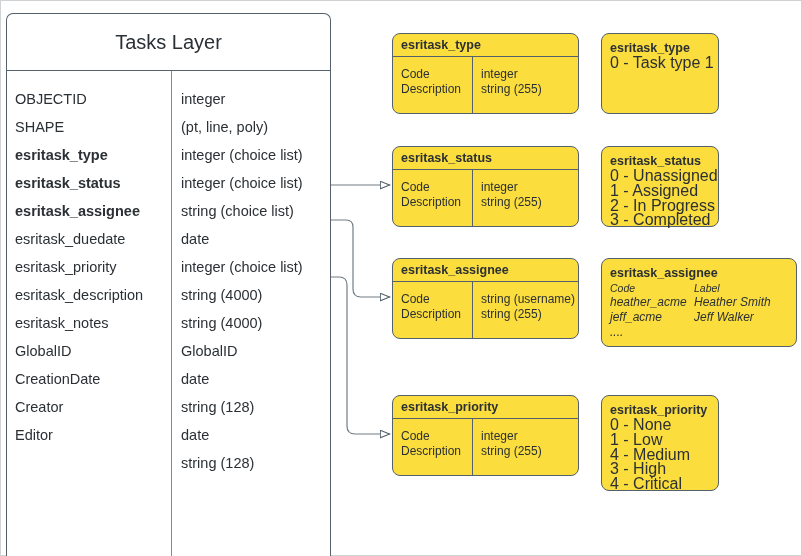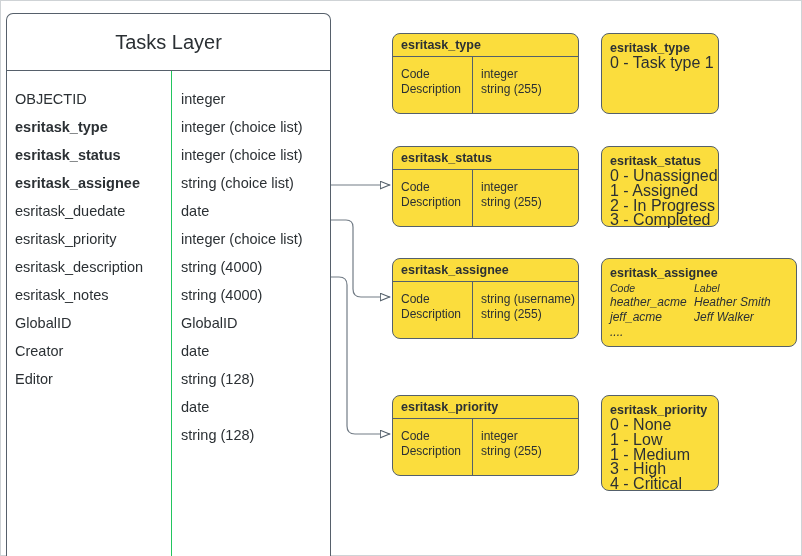--- a/index.html
+++ b/index.html
@@ -161,33 +161,36 @@
     <path d="M330,219 L345,219 Q352,219 352,226 L352,288 Q352,296 360,296 L389,296" fill="none" stroke="#727c86" stroke-width="1.2" marker-end="url(#arrowhead)"></path>
 
     <path d="M330,276 L338,276 Q346,276 346,284 L346,425 Q346,433 354,433 L389,433" fill="none" stroke="#727c86" stroke-width="1.2" marker-end="url(#arrowhead)"></path>
   </svg>
 
   <div id="layer-table">
     <div id="layer-title">Tasks Layer</div>
     <div id="layer-body">
       <div id="fields-col">
         <div class="frow">OBJECTID</div>
+        <div class="frow">SHAPE</div>
         <div class="frow bold">esritask_type</div>
         <div class="frow bold">esritask_status</div>
         <div class="frow bold">esritask_assignee</div>
         <div class="frow">esritask_duedate</div>
         <div class="frow">esritask_priority</div>
         <div class="frow">esritask_description</div>
         <div class="frow">esritask_notes</div>
         <div class="frow">GlobalID</div>
+        <div class="frow">CreationDate</div>
         <div class="frow">Creator</div>
         <div class="frow">Editor</div>
       </div>
       <div id="types-col">
         <div class="frow">integer</div>
+        <div class="frow">(pt, line, poly)</div>
         <div class="frow">integer (choice list)</div>
         <div class="frow">integer (choice list)</div>
         <div class="frow">string (choice list)</div>
         <div class="frow">date</div>
         <div class="frow">integer (choice list)</div>
         <div class="frow">string (4000)</div>
         <div class="frow">string (4000)</div>
         <div class="frow">GlobalID</div>
         <div class="frow">date</div>
         <div class="frow">string (128)</div>
@@ -283,18 +286,18 @@
     <div class="vrow">
       <span class="c-code">....</span>
       <span></span>
     </div>
   </div>
 
   <div class="vbox" style="left:600px;top:394px;width:118px;height:96px;">
     <div class="vbox-title">esritask_priority</div>
     <div class="vline">0 - None</div>
     <div class="vline">1 - Low</div>
-    <div class="vline">1 - Medium</div>
+    <div class="vline">4 - Medium</div>
     <div class="vline">3 - High</div>
     <div class="vline">4 - Critical</div>
   </div>
 
 </div>
 
 </body></html>

